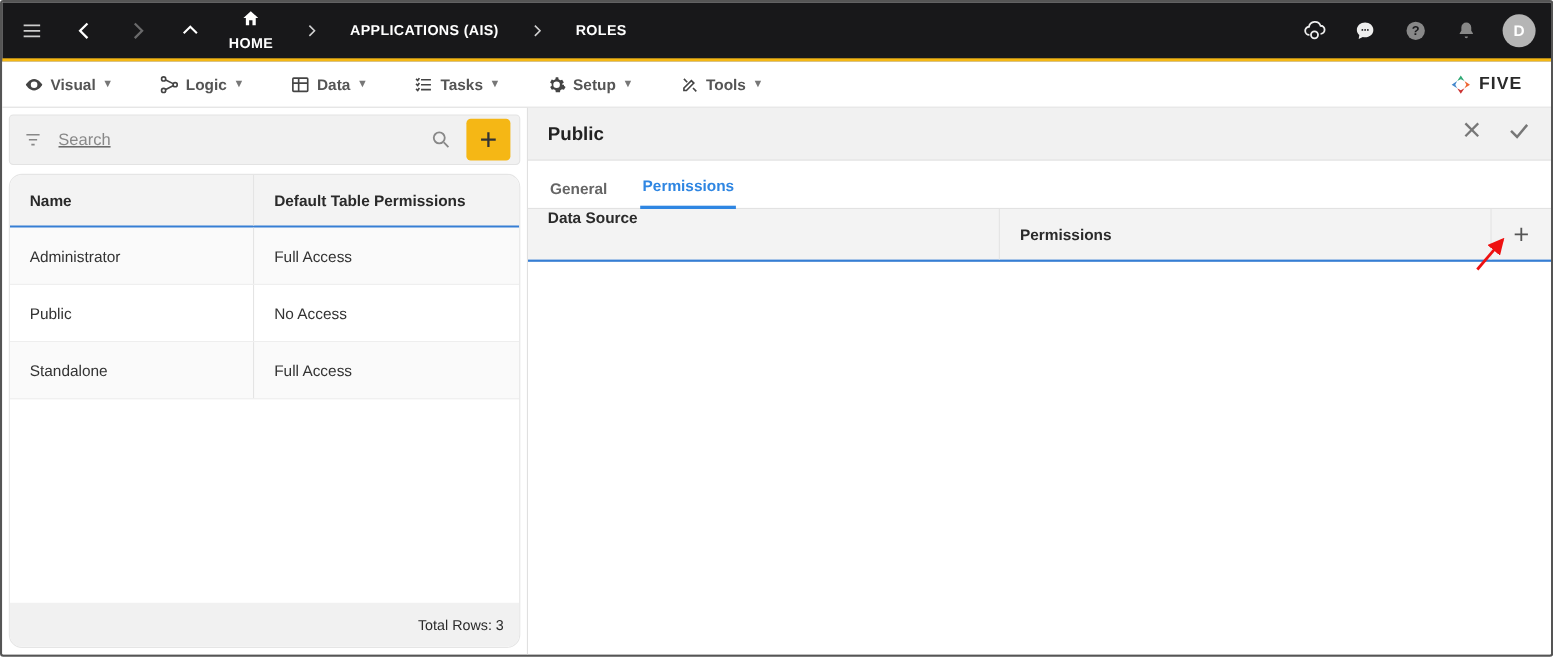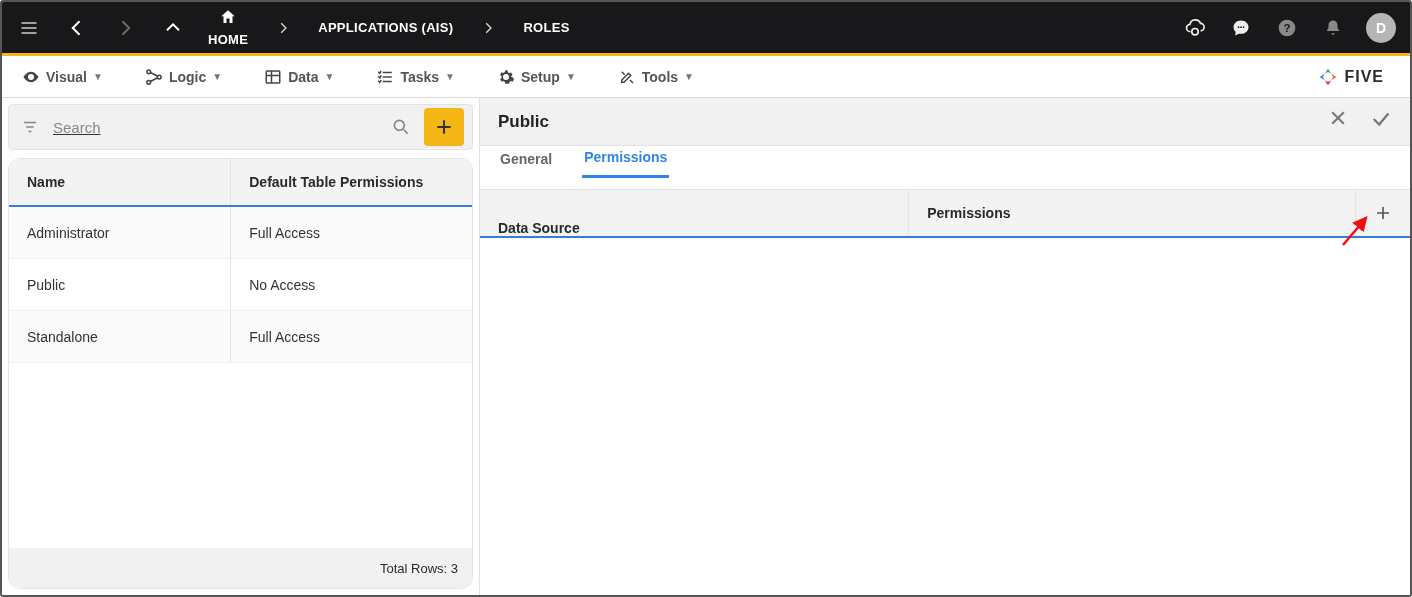--- a/index.html
+++ b/index.html
@@ -71,26 +71,26 @@
   .col2 { flex:1; display:flex; align-items:center; height:100%;}
   .trow { display:flex; height:52px; align-items:center; font-size:14px; color:#333; border-bottom:1px solid #eee; cursor:pointer;}
   .trow:nth-child(even){ background:#fafafa; }
   .tfoot { margin-top:auto; background:#f1f1f1; height:40px; display:flex; align-items:center; justify-content:flex-end; padding:0 14px; font-size:13px; font-weight:400; color:#2a2a2a;}
 
   
   .detail-header { background:#f1f1f1; height:48px; display:flex; align-items:center; padding:0 18px; font-size:17px; font-weight:700; color:#222; border-bottom:1px solid #e2e2e2;}
   .detail-header .actions { margin-left:auto; display:flex; gap:22px; }
   .detail-header .actions svg { cursor:pointer; }
 
-  .tabs { display:flex; height:44px; align-items:flex-end; border-bottom:1px solid #e2e2e2; padding:12px 18px; gap:28px; font-size:14px; font-weight:600;}
+  .tabs { display:flex; height:44px; align-items:flex-end; border-bottom:1px solid #e2e2e2; padding:0 18px; gap:28px; font-size:14px; font-weight:600;}
   .tab { padding:10px 2px; cursor:pointer; color:#666; }
   .tab.active { color:#2f86e2; border-bottom:3px solid #2f86e2; margin-bottom:-1px;}
 
   .sub-thead { display:flex; background:#f3f3f3; height:48px; align-items:center; font-weight:700; font-size:14px; color:#2a2a2a; border-bottom:2px solid #367ed4; padding:0 18px;}
-  .sub-col1 { width: 46%; border-right:1px solid #e4e4e4; height:100%; display:flex; align-items:flex-end;}
+  .sub-col1 { width: 46%; border-right:1px solid #e4e4e4; height:100%; display:flex; align-items:flex-start;}
   .sub-col2 { flex:1; height:100%; display:flex; align-items:center; padding-left:18px;}
   .sub-add { margin-left:auto; cursor:pointer; color:#555; position:relative; padding-left:18px; border-left:1px solid #e4e4e4; height:100%; display:flex; align-items:center;}
 
   
   .annotation-arrow { position:absolute; right:34px; top:210px; pointer-events:none; }
   .annotation-arrow svg { overflow:visible; }
 </style>
 </head>
 <body>
 

